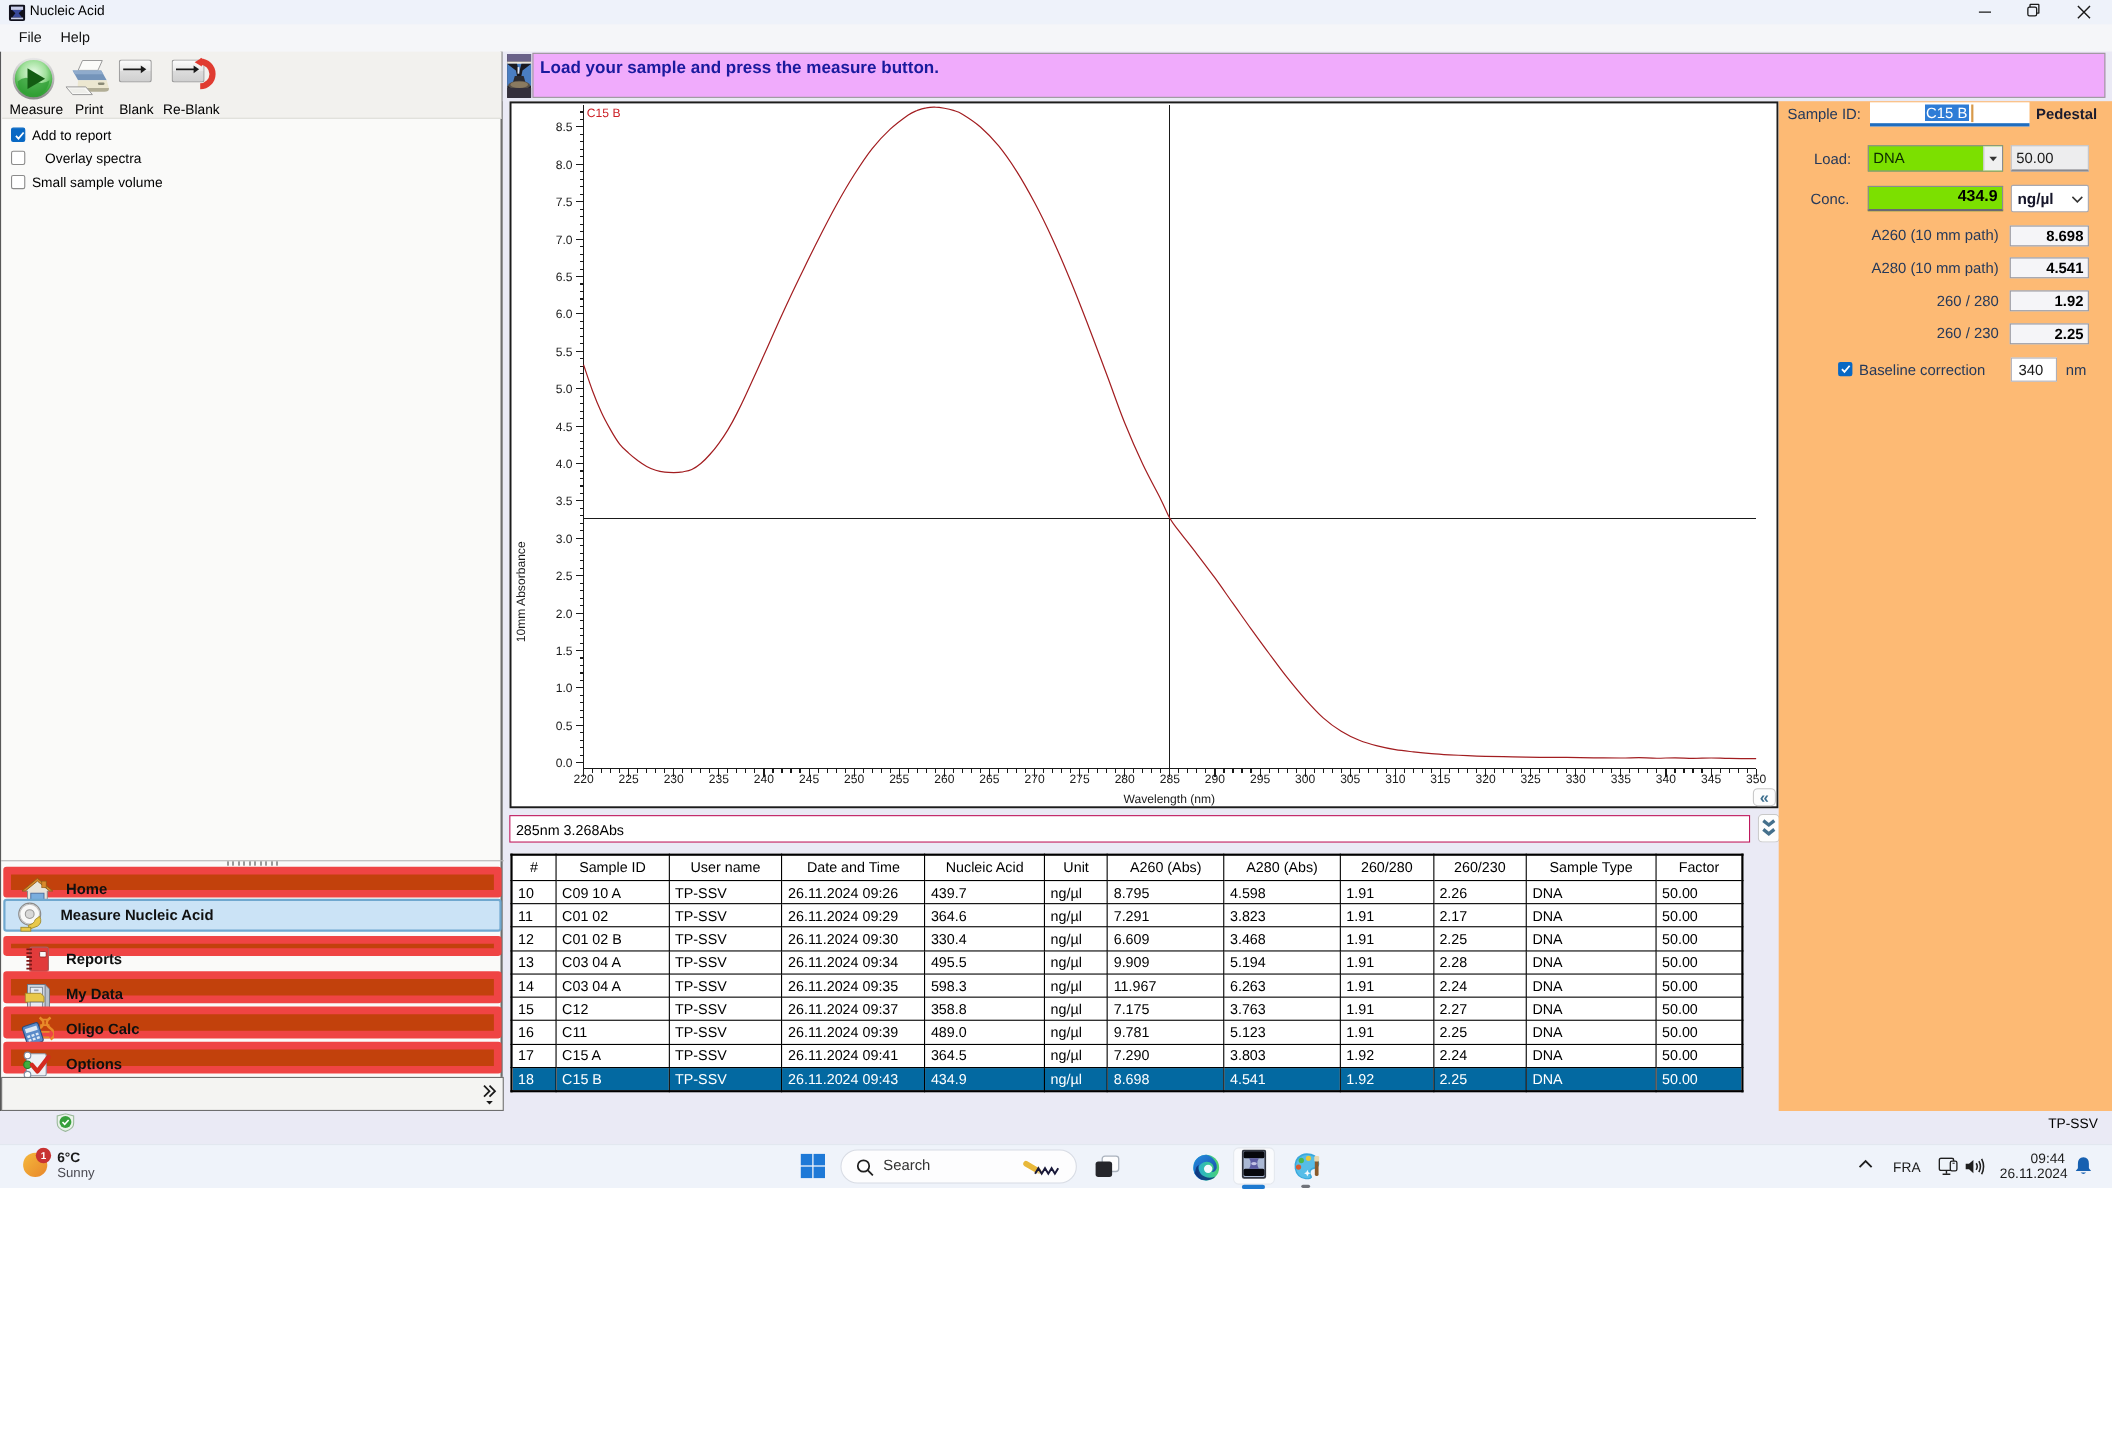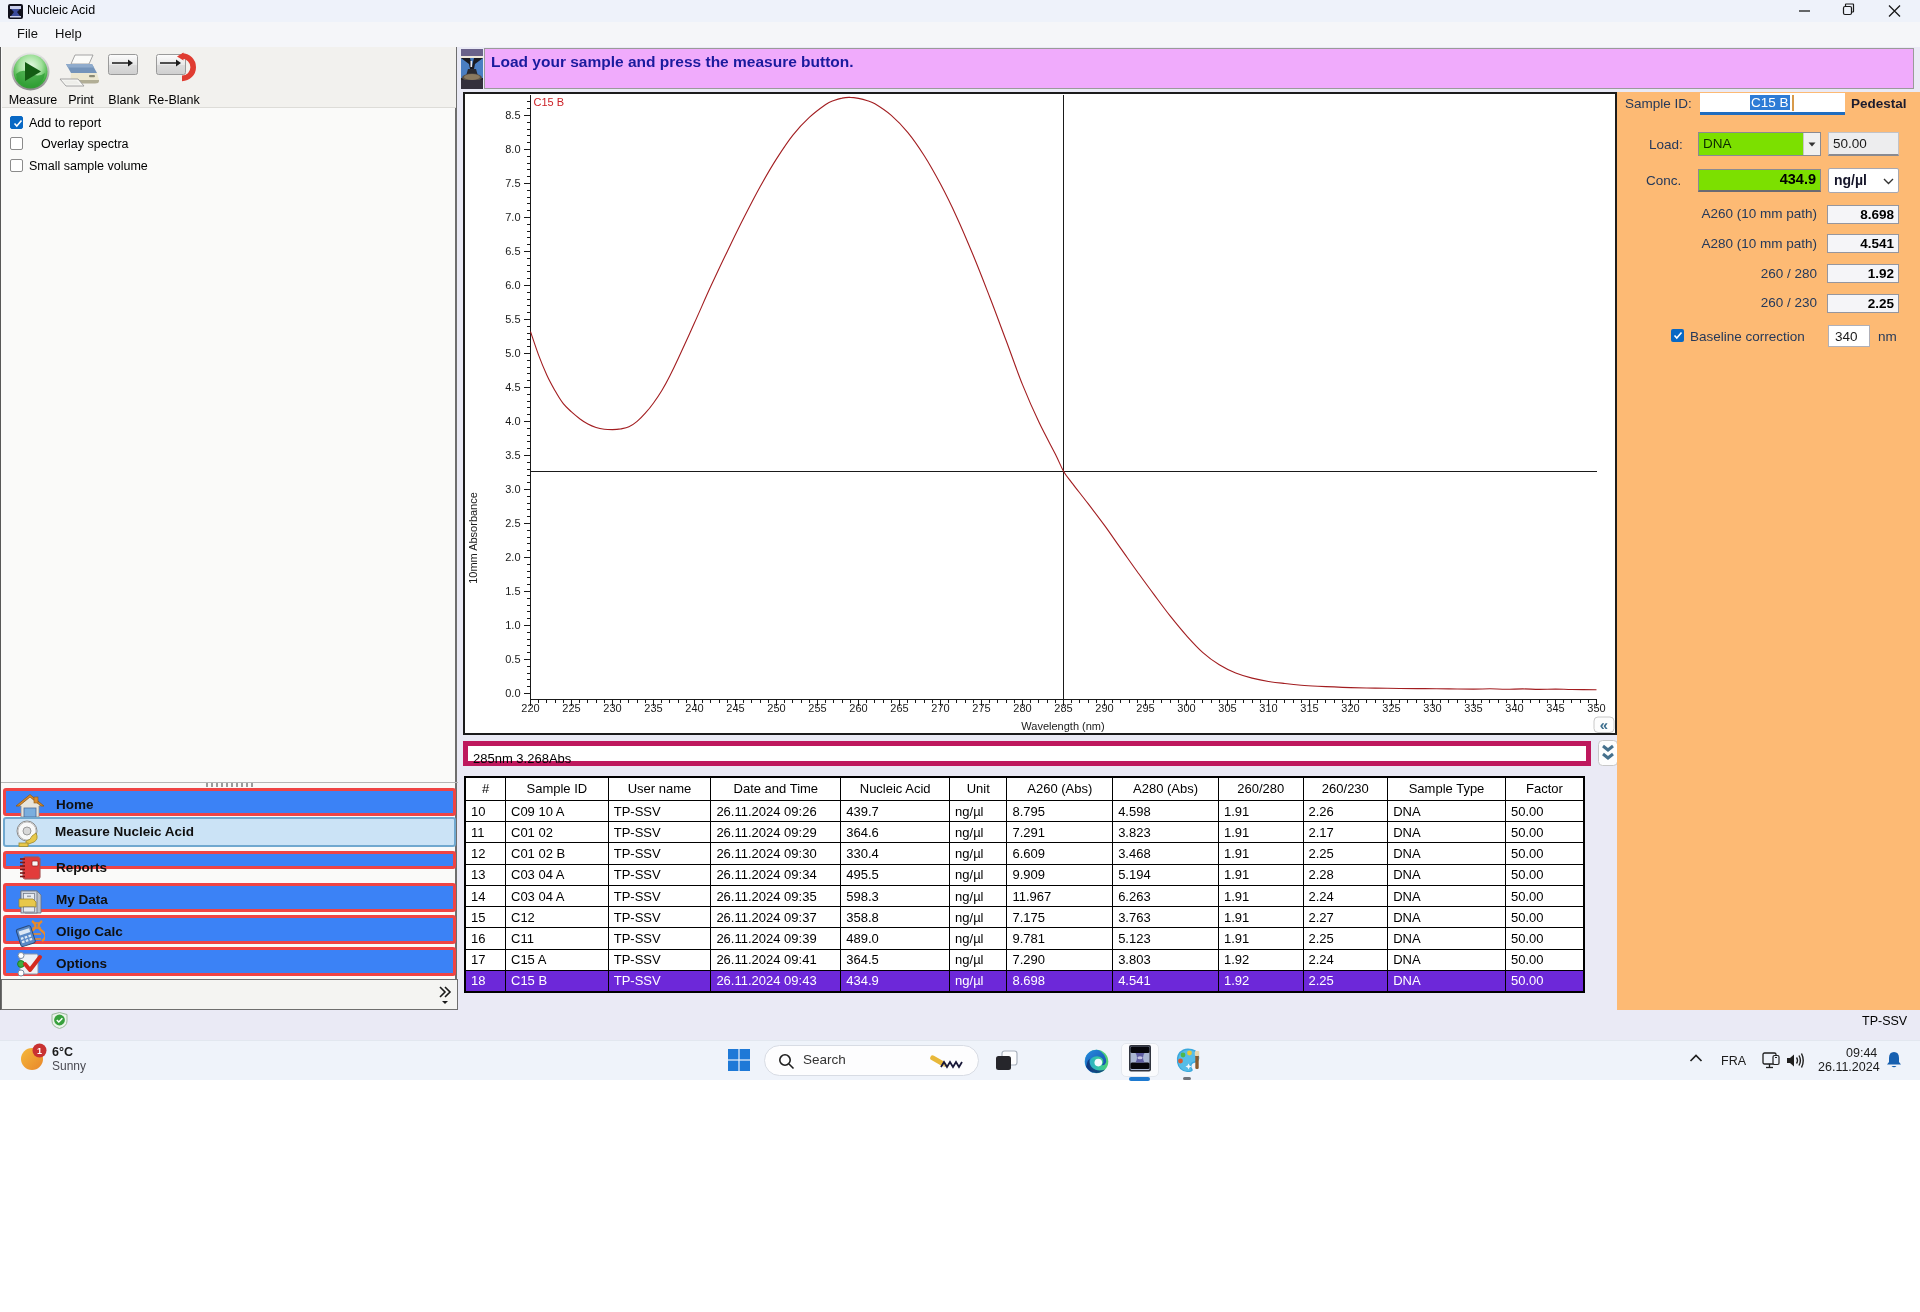--- a/index.html
+++ b/index.html
@@ -11,32 +11,32 @@
 #leftpanel{position:absolute;left:0;top:47px;width:457px;height:963px;background:#fafaf9;border-right:2px solid #6e6e6e;border-left:1px solid #585858}
 #toolbar{position:absolute;left:1px;top:0;width:454px;height:61px;background:#f2f1ee;border-bottom:1px solid #dddcd8}
 .tlabel{position:absolute;font-size:12.5px;color:#000;text-align:center}
 .cb{position:absolute;width:13px;height:13px;border:1px solid #8b8b8b;background:#fff;border-radius:2px}
 .cb.on{background:#0868c4;border-color:#0868c4}
 .cb svg{position:absolute;left:0.5px;top:1px}
 .cblabel{position:absolute;font-size:12.5px;color:#000}
 #msgstrip{position:absolute;left:457px;top:47px;width:1463px;height:45px;background:#eaeaf5}
 #msgbox{position:absolute;left:27px;top:1px;width:1430px;height:41px;background:#f0abfc;border:1px solid #9a9a9a}
 #msgbox span{position:absolute;left:6px;top:4px;font-size:15.5px;font-weight:bold;color:#1a1a9e}
-#statusline{position:absolute;left:463px;top:741px;width:1128px;height:25px;background:#fff;border:5px solid #be185d;font-size:13px;color:#000}
+#statusline{position:absolute;left:463px;top:741px;width:1128px;height:25px;background:#fff;border:1px solid #be185d;font-size:13px;color:#000}
 #statusline span{position:absolute;left:5px;top:5px}
 table.grid{position:absolute;left:464px;top:776px;border-collapse:collapse;table-layout:fixed;font-size:13px;color:#000;background:#fff;border:2px solid #000}
 table.grid th,table.grid td{border:1px solid #000;overflow:hidden;white-space:nowrap;font-weight:normal;padding:0 0 0 5px;text-align:left}
 table.grid th{height:23.4px;text-align:center;padding:0 2px}
 table.grid td{height:21.27px}
-table.grid tr.sel td{background:#6d28d9;color:#fff}
+table.grid tr.sel td{background:#0369a1;color:#fff}
 #rightpanel{position:absolute;left:1617px;top:92px;width:303px;height:918px;background:#fdba74;font-size:13.5px;color:#25395a}
 .rp-label{position:absolute;white-space:nowrap}
 .vbox{position:absolute;background:#f5f5f8;border:1px solid #96969e;font-weight:bold;color:#000;text-align:right;padding-right:4px;font-size:13.5px}
 #sidebar{position:absolute;left:0;top:735px;width:457px}
-.sbitem{position:absolute;left:2px;width:453px;height:29px;background:#3b82f6;border:3px solid #ef4444;border-radius:3px}
+.sbitem{position:absolute;left:2px;width:453px;height:29px;background:#c2410c;border:7px solid #ef4444;border-radius:3px}
 .sbitem.sel{background:#cbe3f6;border:2px solid #70a8cf}
 .sbitem .txt{position:absolute;left:50px;top:6px;font-size:13.5px;font-weight:bold;color:#101010}
 .sbitem.sel .txt{top:5px}
 .sbicon{position:absolute;left:9px;top:1px}
 #taskbar{position:absolute;left:0;top:1040px;width:1920px;height:40px;background:#eff3fa;border-top:1px solid #e2e7ef}
 .tbtxt{position:absolute;font-size:12px;color:#1b1b1b}
 </style></head>
 <body>
 <div id="app">
 

